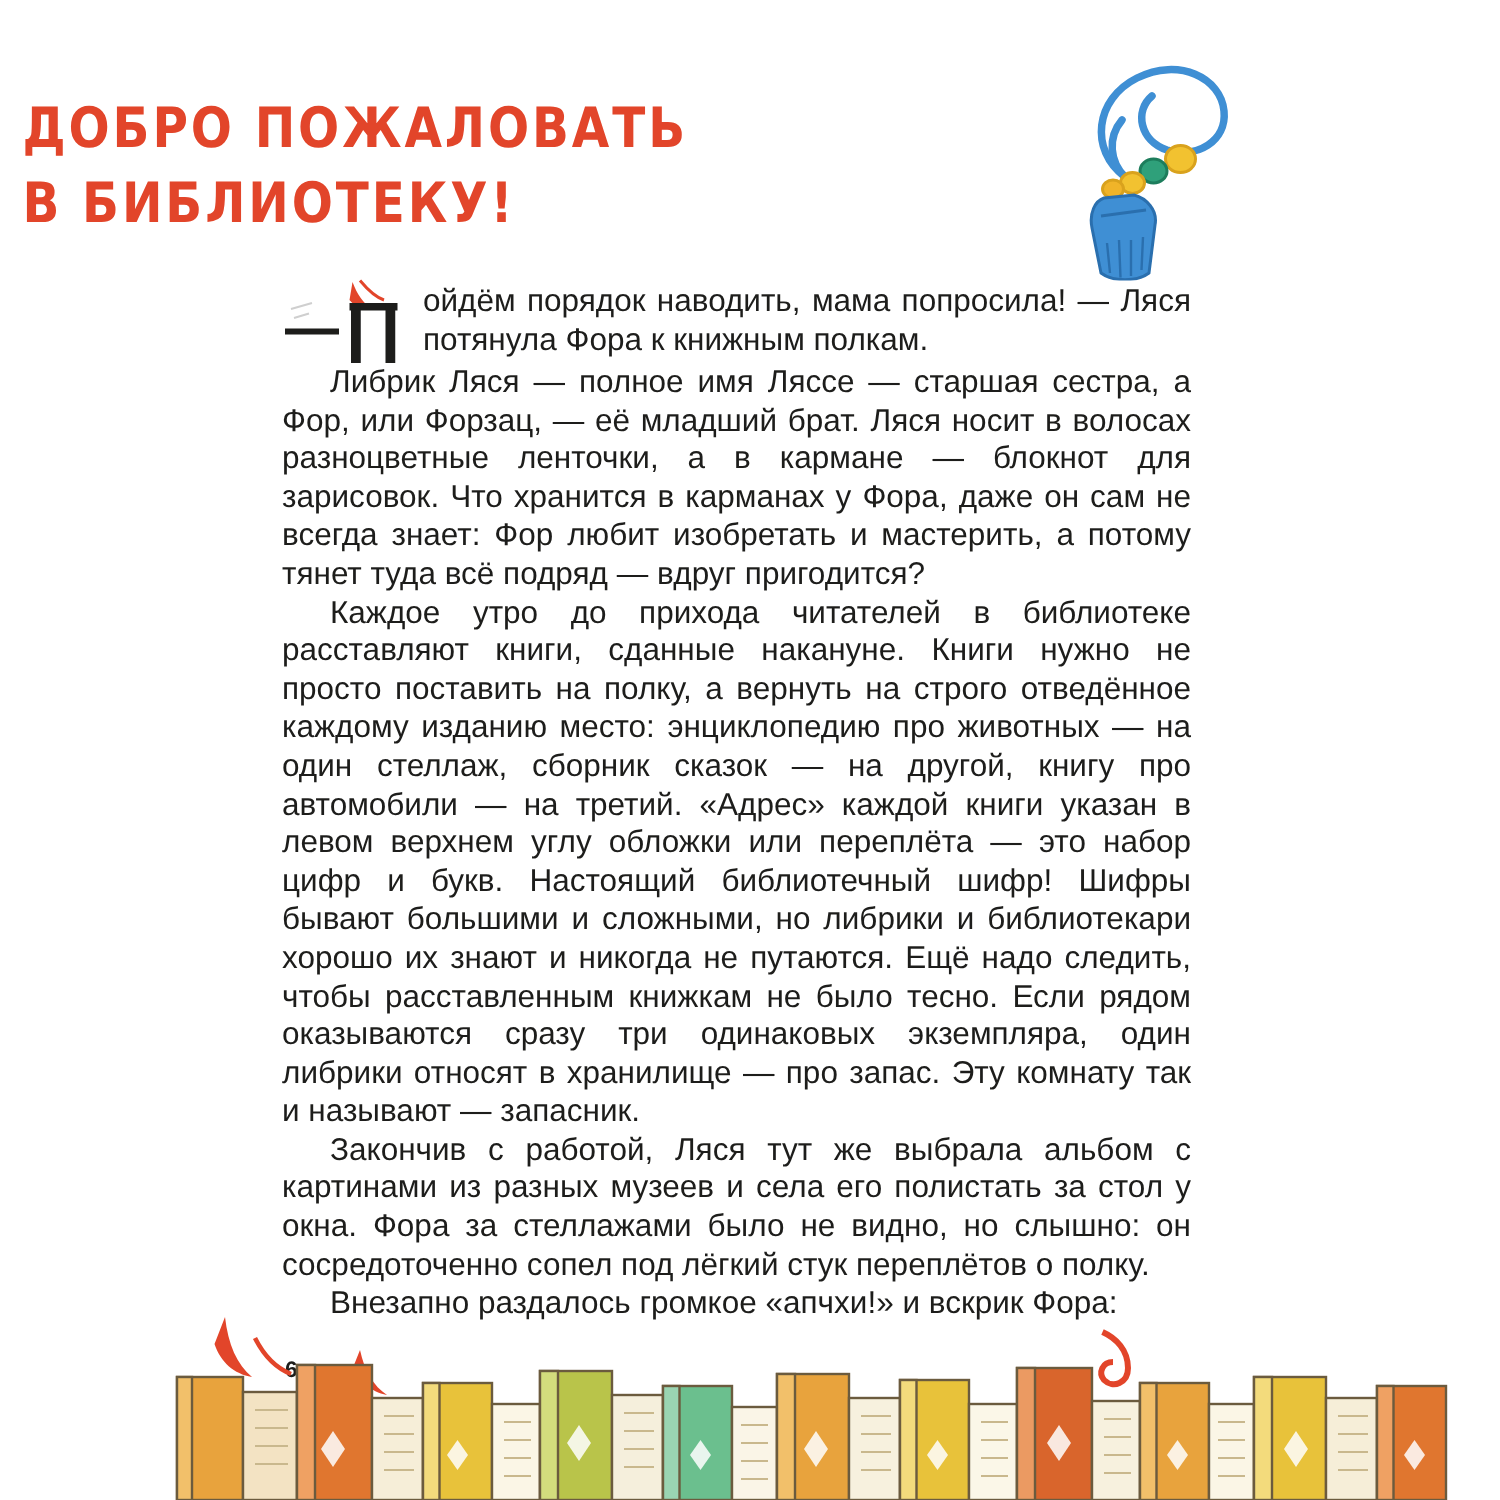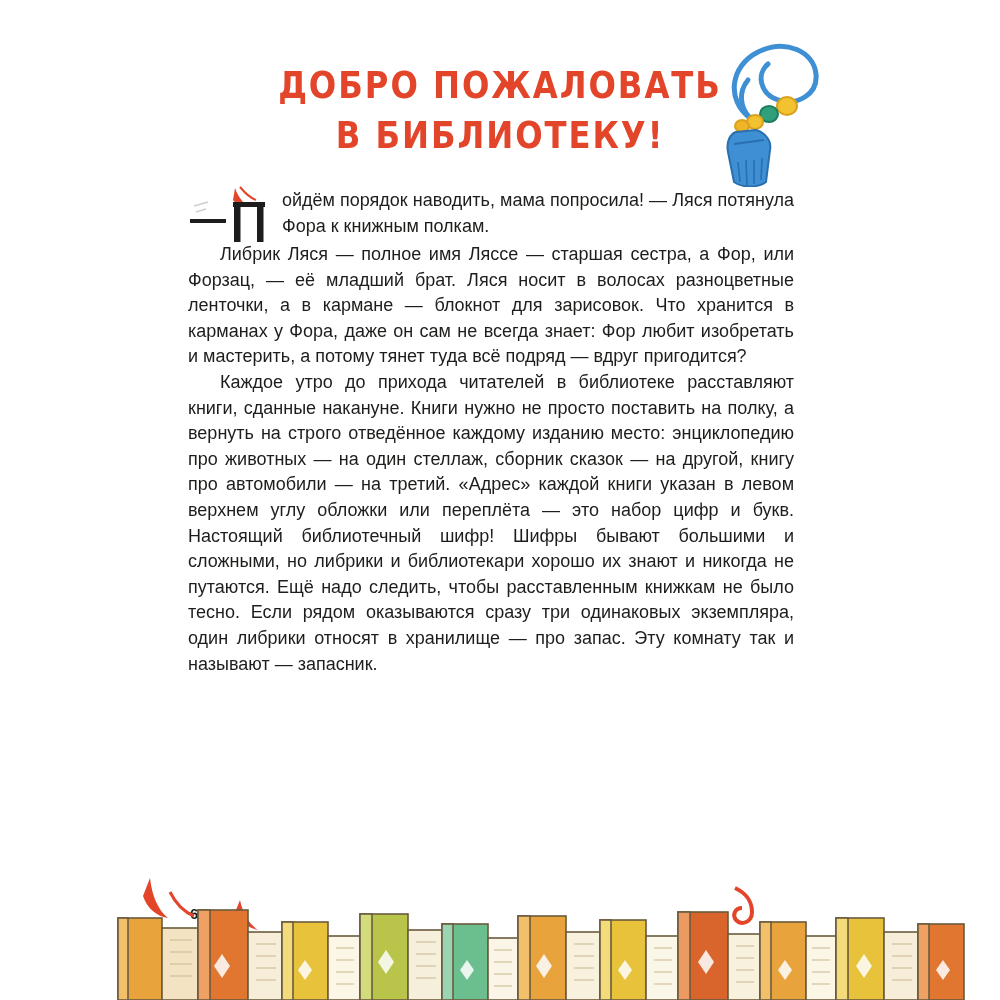--- a/index.html
+++ b/index.html
@@ -20,21 +20,21 @@
     inset: 0;
     background: #ffffff;
   }
 
   
   .title-block {
     position: absolute;
     left: 0;
     right: 0;
     top: 62px;
-    text-align: center;
+    text-align: left;
   }
   .title-line {
     font-family: "DejaVu Sans", sans-serif;
     font-weight: bold;
     color: #e2452a;
     letter-spacing: 2px;
     font-size: 37px;
     line-height: 48px;
     text-transform: uppercase;
     font-stretch: condensed;
@@ -52,21 +52,21 @@
     width: 140px;
     height: 165px;
   }
 
   
   .text-col {
     position: absolute;
     left: 188px;
     width: 606px;
     top: 188px;
-    font-size: 18px;
+    font-size: 21px;
     line-height: 25.6px;
     color: #1d1d1b;
     text-align: justify;
     text-justify: inter-word;
   }
   .text-col p {
     margin: 0;
     text-indent: 32px;
   }
   .text-col p.first {
@@ -147,20 +147,22 @@
             <rect x="69" y="16" width="6.5" height="40"></rect>
           </g>
           <path d="M6 20 L20 16 M8 26 L18 23" stroke="#cfcfcf" stroke-width="1.4" fill="none"></path>
         </svg>
       </span>
       <span>ойдём порядок наводить, мама попросила! — Ляся потянула Фора к книжным полкам.</span>
     </p>
 
     <p>Либрик Ляся — полное имя Ляссе — старшая сестра, а Фор, или Форзац, — её младший брат. Ляся носит в волосах разноцветные ленточки, а в кармане — блокнот для зарисовок. Что хранится в карманах у Фора, даже он сам не всегда знает: Фор любит изобретать и мастерить, а потому тянет туда всё подряд — вдруг пригодится?</p>
     <p>Каждое утро до прихода читателей в библиотеке расставляют книги, сданные накануне. Книги нужно не просто поставить на полку, а вернуть на строго отведённое каждому изданию место: энциклопедию про животных — на один стеллаж, сборник сказок — на другой, книгу про автомобили — на третий. «Адрес» каждой книги указан в левом верхнем углу обложки или переплёта — это набор цифр и букв. Настоящий библиотечный шифр! Шифры бывают большими и сложными, но либрики и библиотекари хорошо их знают и никогда не путаются. Ещё надо следить, чтобы расставленным книжкам не было тесно. Если рядом оказываются сразу три одинаковых экземпляра, один либрики относят в хранилище — про запас. Эту комнату так и называют — запасник.</p>
+    <p>Закончив с работой, Ляся тут же выбрала альбом с картинами из разных музеев и села его полистать за стол у окна. Фора за стеллажами было не видно, но слышно: он сосредоточенно сопел под лёгкий стук переплётов о полку.</p>
+    <p>Внезапно раздалось громкое «апчхи!» и вскрик Фора:</p>
   </div>
 
   <div class="pagenum">6</div>
 
   <svg class="books" viewBox="0 0 1000 130" preserveAspectRatio="none">
 
     <path d="M150 8 C152 26 158 40 168 48 C156 46 147 38 143 26 Z" fill="#e2452a"></path>
     <path d="M170 22 C176 34 184 42 194 46" stroke="#e2452a" stroke-width="3" fill="none"></path>
     <path d="M240 30 C243 44 249 54 258 60 C247 58 239 50 236 40 Z" fill="#e2452a"></path>
     <path d="M735 18 C744 22 752 30 752 42 C752 52 742 56 736 50 C732 45 735 38 742 38" stroke="#e2452a" stroke-width="4" fill="none"></path>

